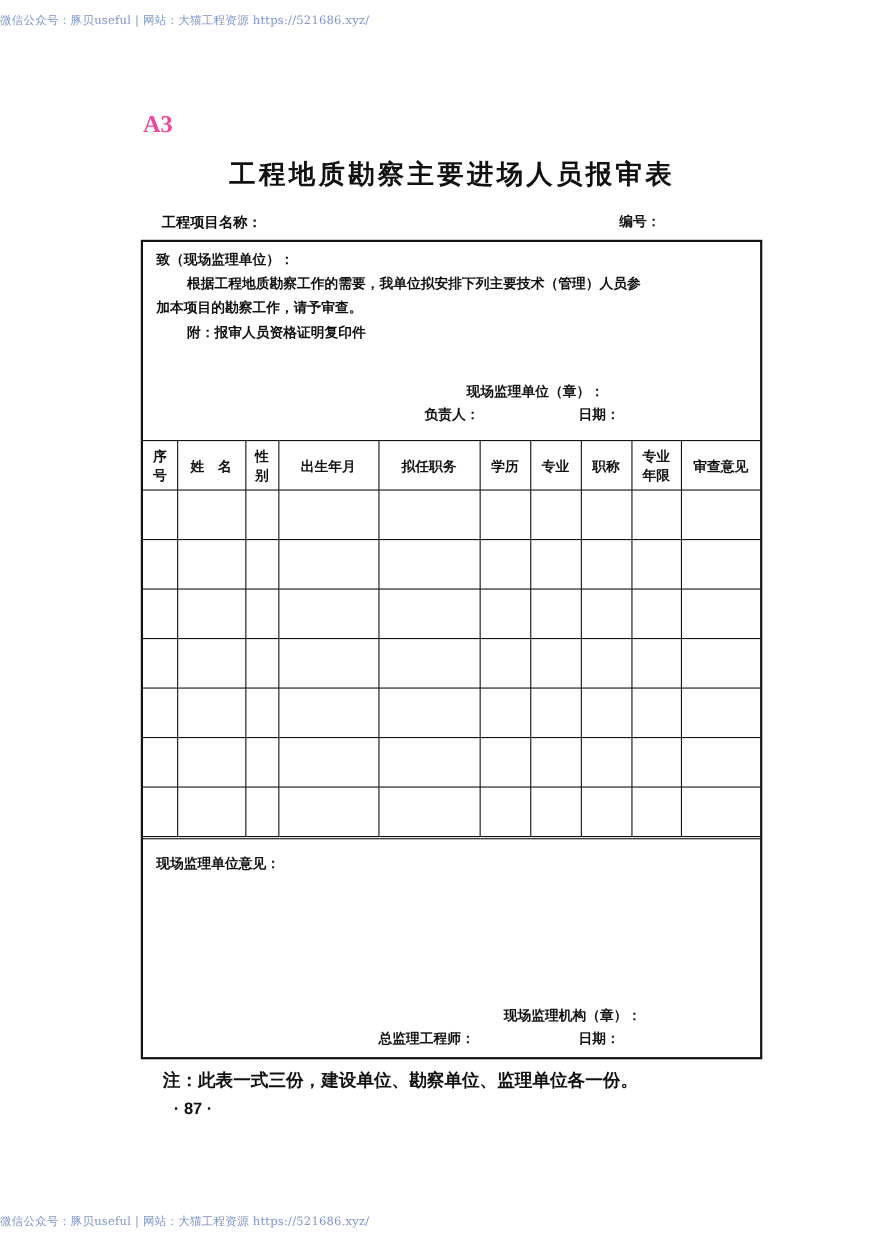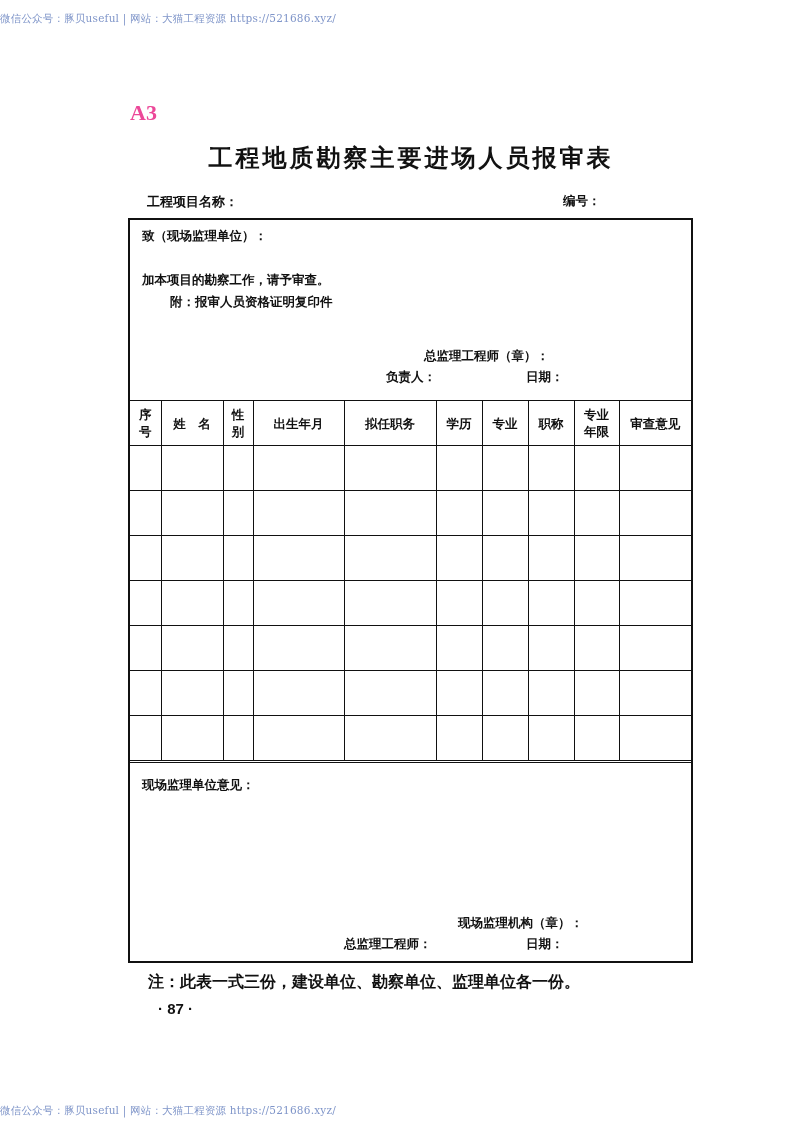--- a/index.html
+++ b/index.html
@@ -56,23 +56,24 @@
 
 <div class="form-code">A3</div>
 <div class="title">工程地质勘察主要进场人员报审表</div>
 
 <div class="meta-left">工程项目名称：</div>
 <div class="meta-right">编号：</div>
 
 <div class="box">
   <div class="sec1">
     <div class="p" style="left:12px; top:8px;">致（现场监理单位）：</div>
+    <div class="p" style="left:40px; top:30px;">根据工程地质勘察工作的需要，我单位拟安排下列主要技术（管理）人员参</div>
     <div class="p" style="left:12px; top:52px;">加本项目的勘察工作，请予审查。</div>
     <div class="p" style="left:40px; top:74px;">附：报审人员资格证明复印件</div>
-    <div class="p" style="left:294px; top:128px;">总监理工程师（章）：</div>
+    <div class="p" style="left:294px; top:128px;">现场监理单位（章）：</div>
     <div class="p" style="left:256px; top:149px;">负责人：</div>
     <div class="p" style="left:396px; top:149px;">日期：</div>
   </div>
 
   <table class="grid">
     <colgroup>
       <col style="width:31px">
         <col style="width:62px">
         <col style="width:30px">
         <col style="width:91px">

